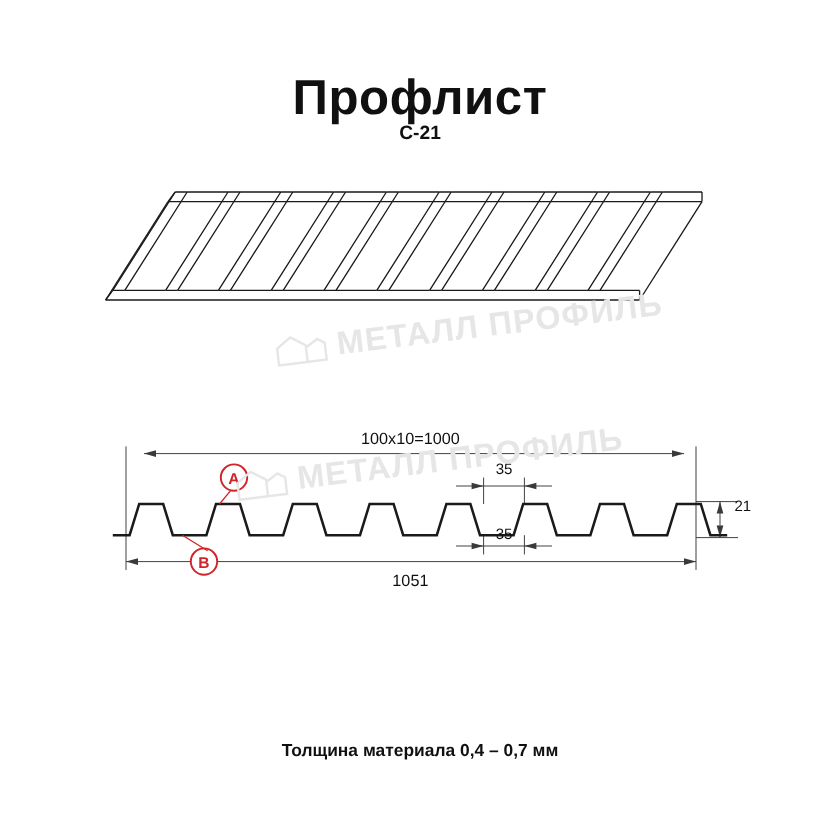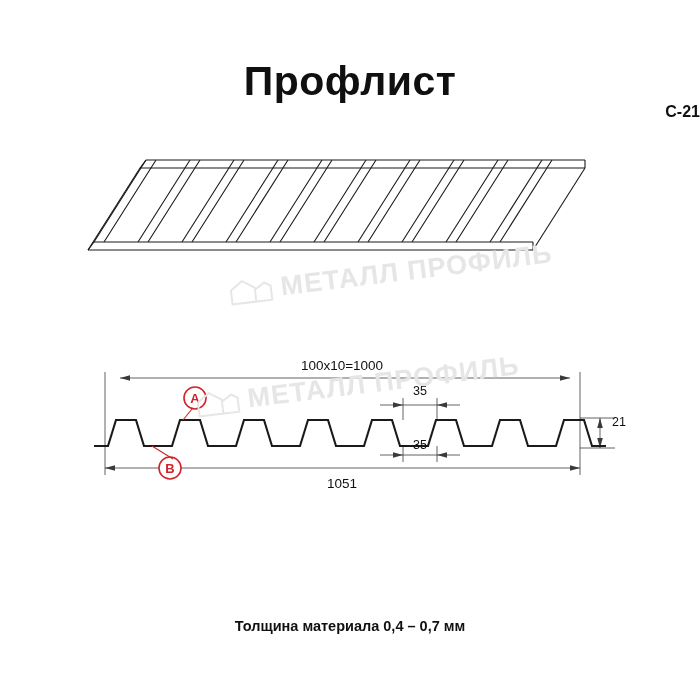--- a/index.html
+++ b/index.html
@@ -29,21 +29,21 @@
     font-size: 41px;
     font-weight: bold;
     letter-spacing: 0.5px;
     color: #101010;
   }
   .subtitle {
     position: absolute;
     top: 103px;
     left: 0;
     width: 700px;
-    text-align: right;
+    text-align: center;
     font-size: 16px;
     font-weight: bold;
     color: #101010;
   }
   .iso-wrap {
     position: absolute;
     top: 150px;
     left: 80px;
     width: 545px;
     height: 130px;

